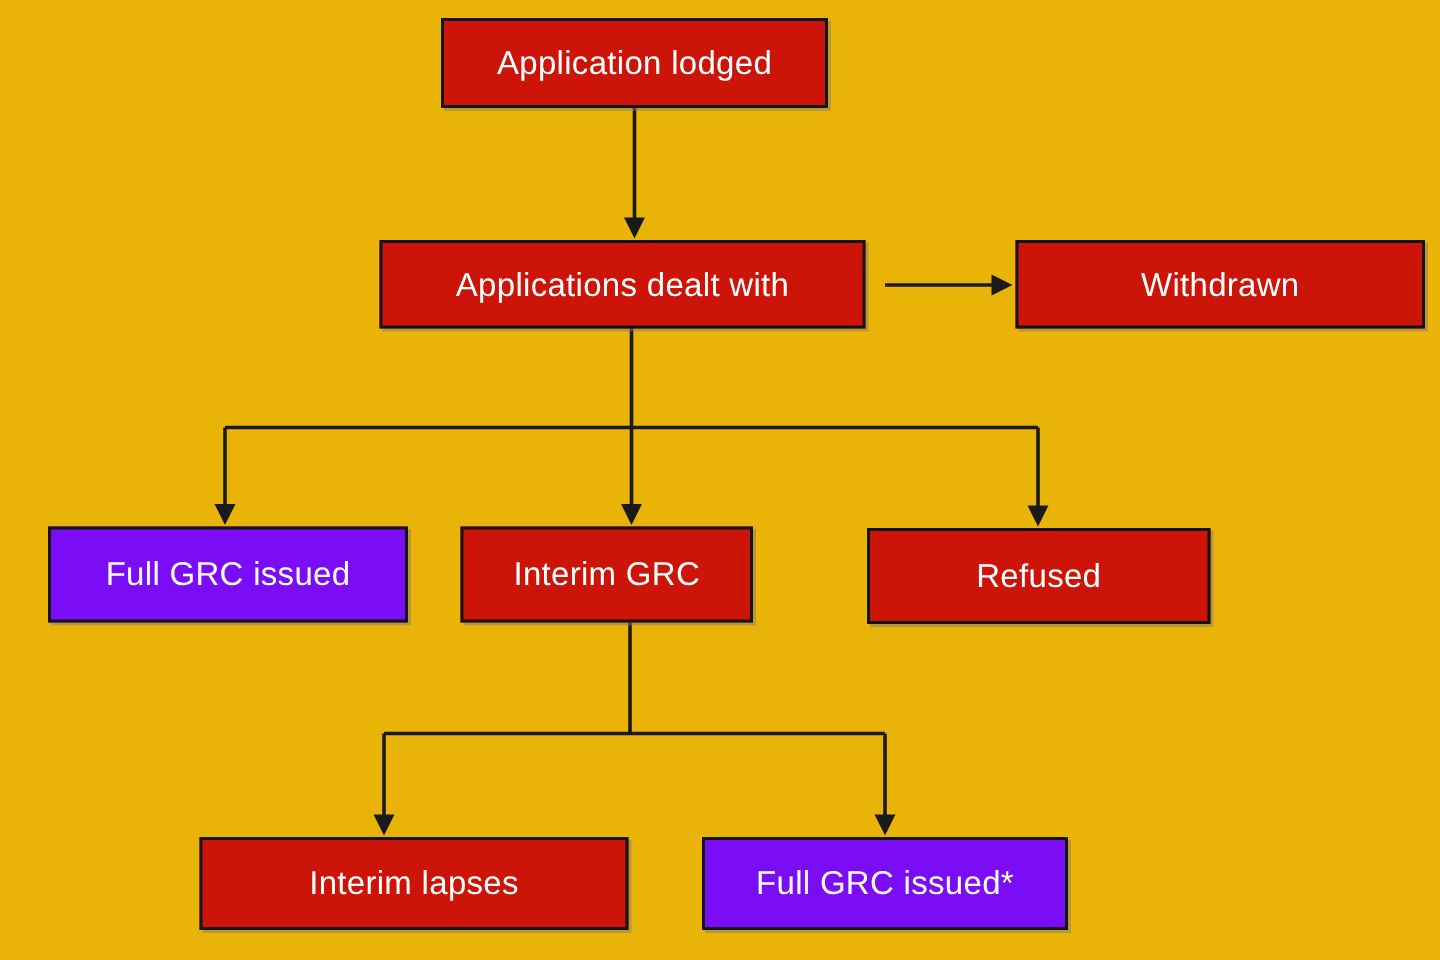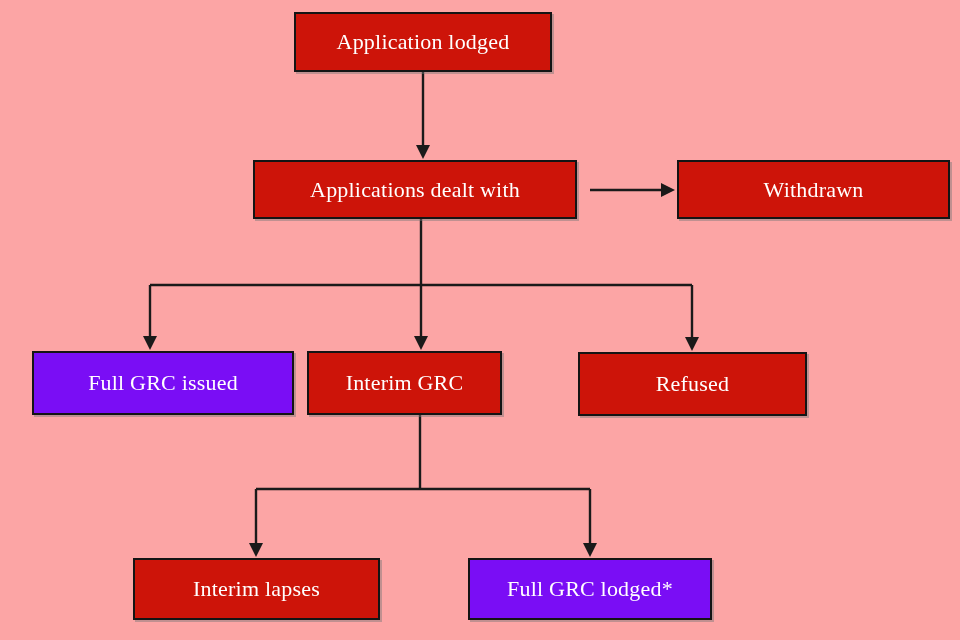--- a/index.html
+++ b/index.html
@@ -5,23 +5,22 @@
   html, body {
     margin: 0;
     padding: 0;
     background: #ffffff;
     font-family: "Liberation Sans", sans-serif;
   }
   .canvas {
     position: relative;
     width: 960px;
     height: 640px;
-    background: #fca5a5;
+    background: #eab308;
     overflow: hidden;
-    font-family: Liberation Serif, serif;
   }
   .connectors {
     position: absolute;
     left: 0; top: 0;
     width: 960px;
     height: 640px;
     pointer-events: none;
   }
   .node {
     position: absolute;
@@ -37,24 +36,24 @@
     text-align: center;
     box-sizing: border-box;
     white-space: nowrap;
   }
   .node.red    { background: #cd1409; }
   .node.purple { background: #7a0df5; }
 
   #n-application-lodged      { left: 294px; top: 12px;  width: 258px; height: 60px; }
   #n-applications-dealt-with { left: 253px; top: 160px; width: 324px; height: 59px; }
   #n-withdrawn               { left: 677px; top: 160px; width: 273px; height: 59px; }
-  #n-full-grc-issued         { left: 32px;  top: 351px; width: 262px; height: 64px; justify-content: center; }
+  #n-full-grc-issued         { left: 32px;  top: 351px; width: 240px; height: 64px; justify-content: center; }
   #n-interim-grc             { left: 307px; top: 351px; width: 195px; height: 64px; }
   #n-refused                 { left: 578px; top: 352px; width: 229px; height: 64px; }
-  #n-interim-lapses          { left: 133px; top: 558px; width: 247px; height: 62px; }
+  #n-interim-lapses          { left: 133px; top: 558px; width: 286px; height: 62px; }
   #n-full-grc-issued-star    { left: 468px; top: 558px; width: 244px; height: 62px; }
 </style>
 </head>
 <body>
 
 <div class="canvas">
 
   <svg class="connectors" viewBox="0 0 960 640" xmlns="http://www.w3.org/2000/svg">
     <g stroke="#1a1a1a" stroke-width="2.4" fill="none">
 
@@ -107,16 +106,16 @@
 
   <div id="n-refused" class="node red">
     <span>Refused</span>
   </div>
 
   <div id="n-interim-lapses" class="node red">
     <span>Interim lapses</span>
   </div>
 
   <div id="n-full-grc-issued-star" class="node purple">
-    <span>Full GRC lodged*</span>
+    <span>Full GRC issued*</span>
   </div>
 
 </div>
 
 </body></html>

